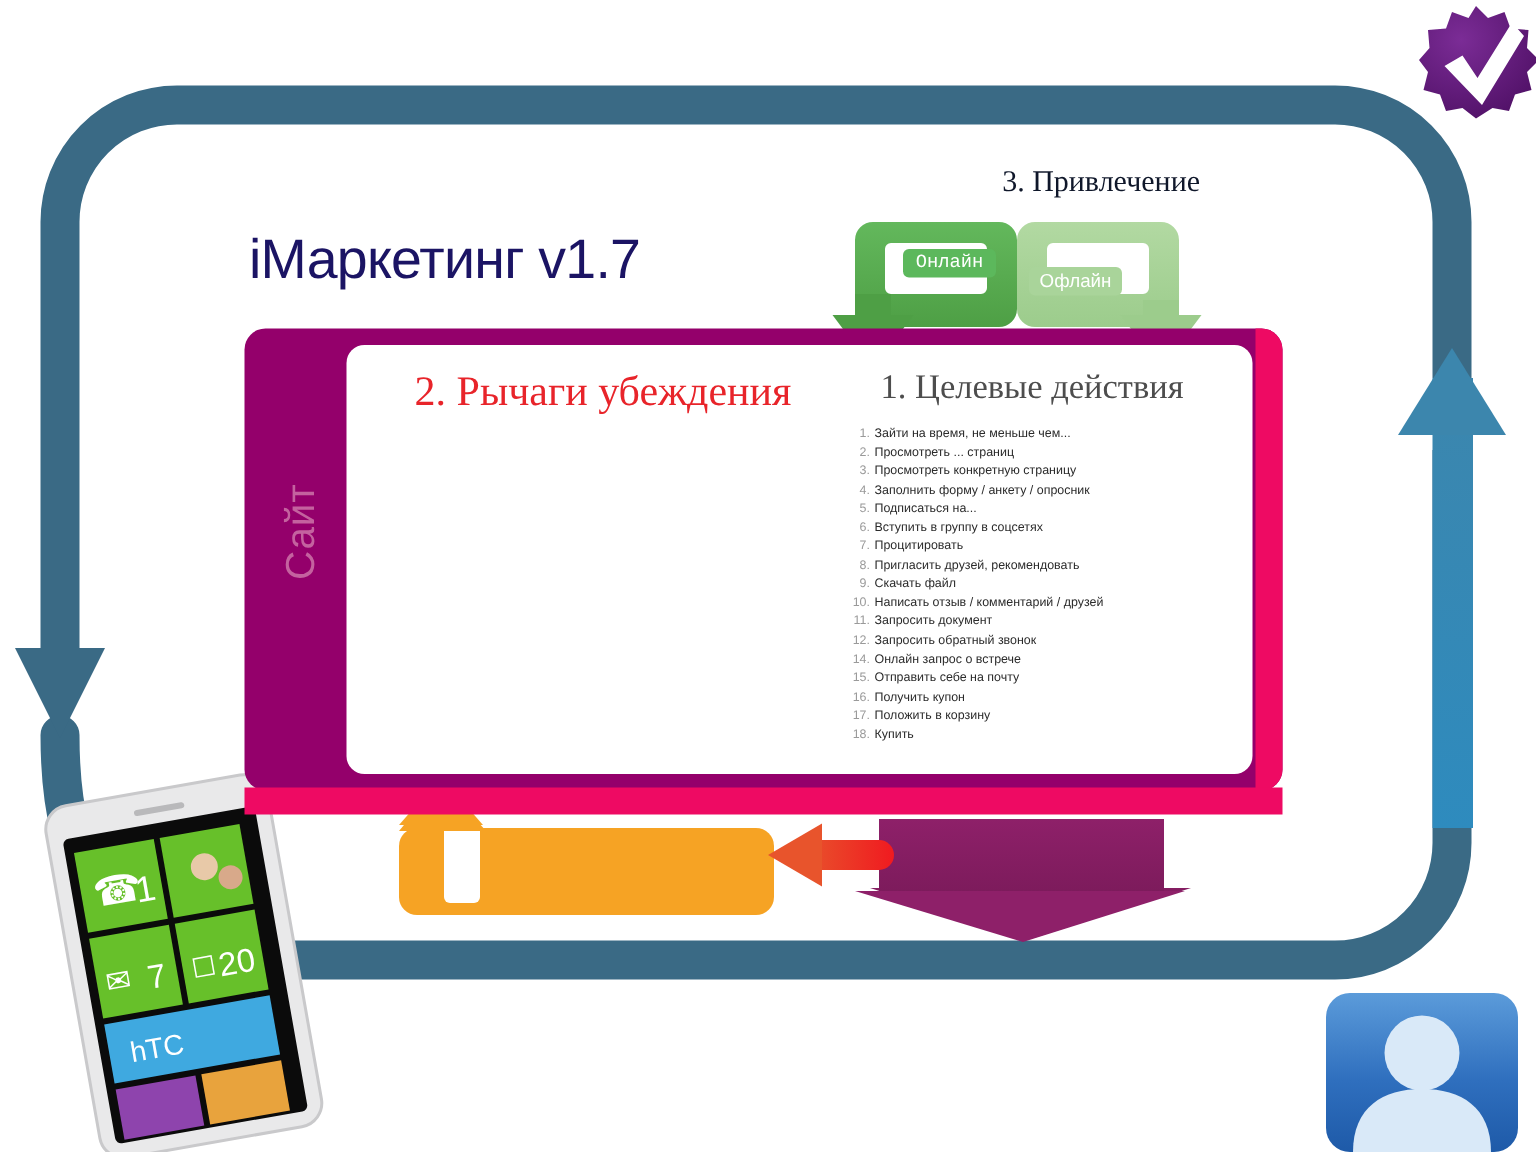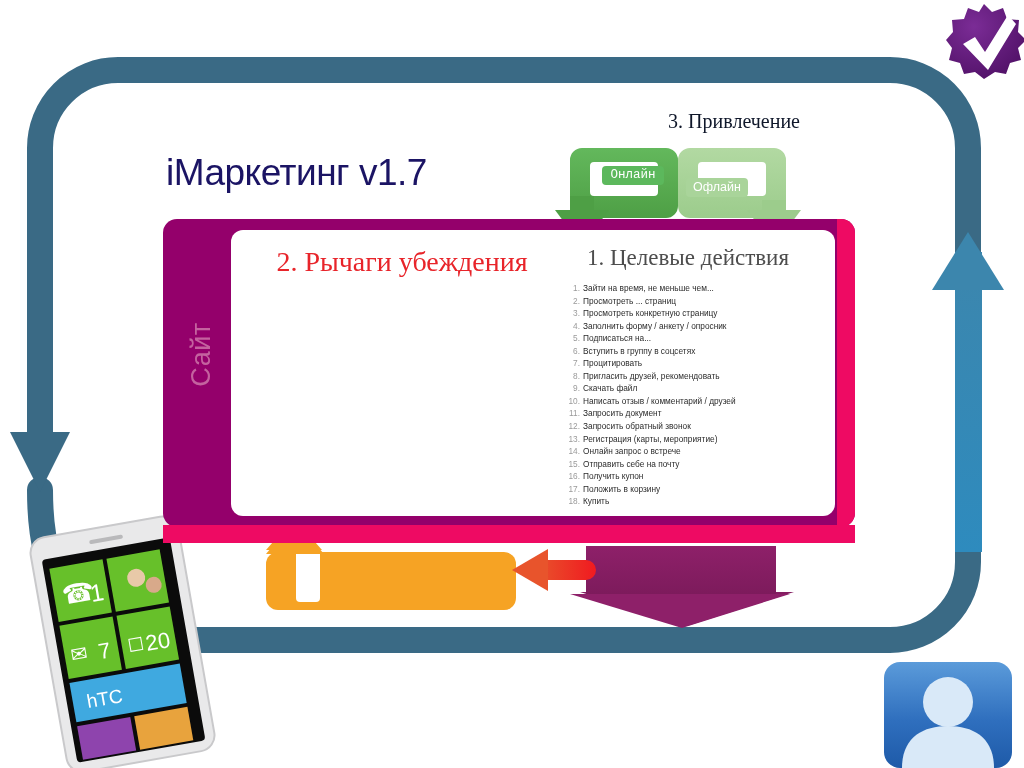--- a/index.html
+++ b/index.html
@@ -338,24 +338,20 @@
       </div>
       <div class="row">
         <span class="num">11.</span>
         <span>Запросить документ</span>
       </div>
       <div class="row">
         <span class="num">12.</span>
         <span>Запросить обратный звонок</span>
       </div>
       <div class="row">
-        <span class="num">13.</span>
-        <span>Регистрация (карты, мероприятие)</span>
-      </div>
-      <div class="row">
         <span class="num">14.</span>
         <span>Онлайн запрос о встрече</span>
       </div>
       <div class="row">
         <span class="num">15.</span>
         <span>Отправить себе на почту</span>
       </div>
       <div class="row">
         <span class="num">16.</span>
         <span>Получить купон</span>

